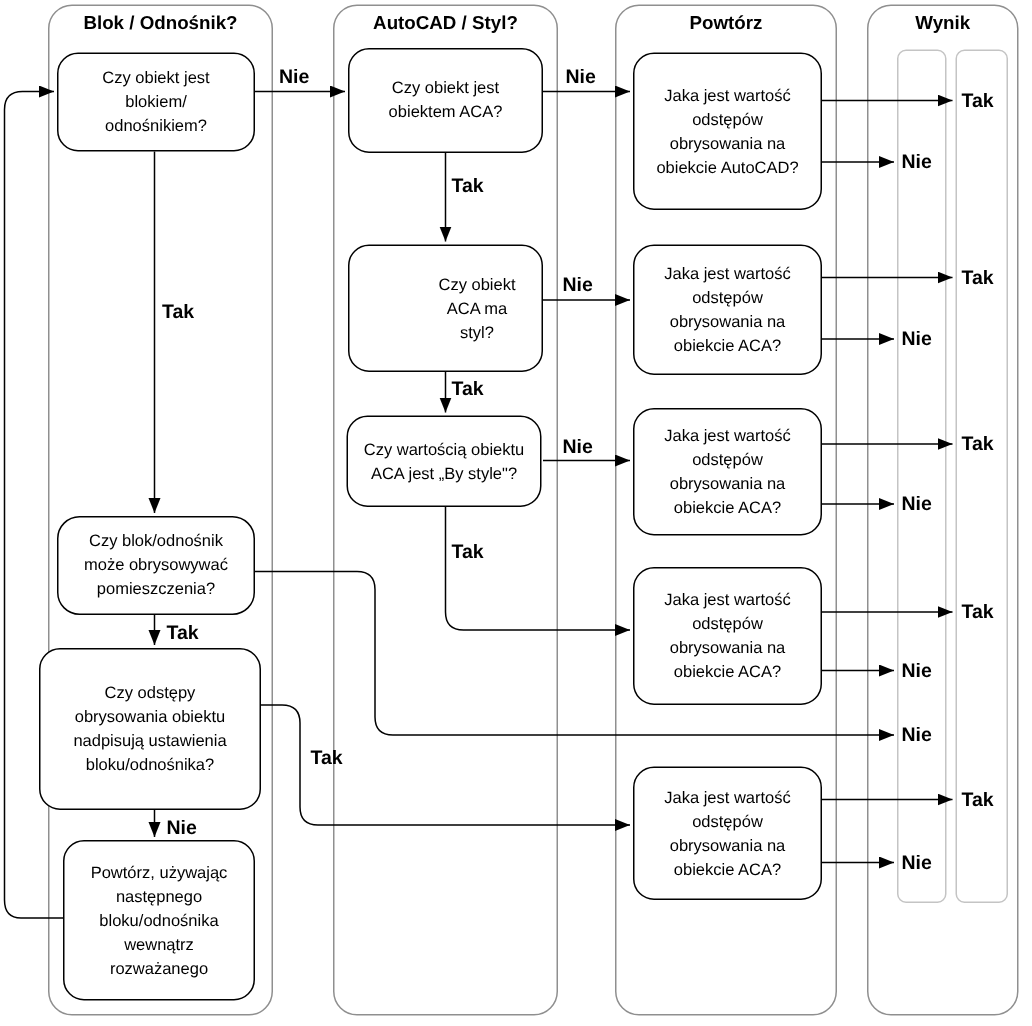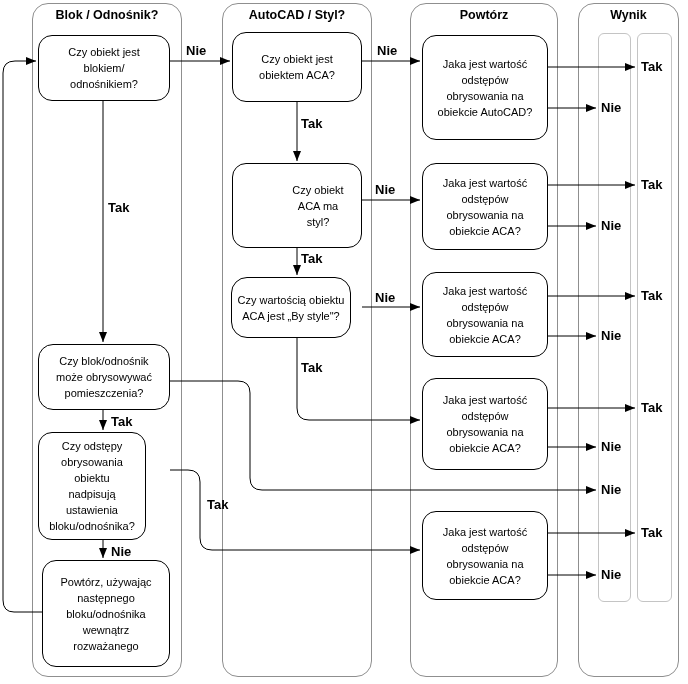--- a/index.html
+++ b/index.html
@@ -71,35 +71,35 @@
     <path d="M 548 533 H 635" marker-end="url(#arr)"></path>
     <path d="M 548 575 H 596" marker-end="url(#arr)"></path>
   </svg>
 
   <div class="node" style="left:38px;top:35px;width:132px;height:66px;">Czy obiekt jest
 blokiem/
 odnośnikiem?</div>
   <div class="node" style="left:38px;top:344px;width:132px;height:66px;border-radius:15px;">Czy blok/odnośnik
 może obrysowywać
 pomieszczenia?</div>
-  <div class="node" style="left:38px;top:432px;width:108px;height:108px;">Czy odstępy
+  <div class="node" style="left:26px;top:432px;width:148px;height:108px;">Czy odstępy
 obrysowania obiektu
 nadpisują ustawienia
 bloku/odnośnika?</div>
   <div class="node" style="left:42px;top:560px;width:128px;height:107px;text-align:center;">Powtórz, używając
 następnego
 bloku/odnośnika
 wewnątrz
 rozważanego</div>
 
   <div class="node" style="left:232px;top:32px;width:130px;height:70px;">Czy obiekt jest
 obiektem ACA?</div>
   <div class="node" style="left:232px;top:163px;width:130px;height:85px;padding-left:48px;">Czy obiekt ACA ma
 styl?</div>
-  <div class="node" style="left:231px;top:277px;width:120px;height:61px;padding:16px 3px;border-radius:16px;">Czy wartością obiektu
+  <div class="node" style="left:231px;top:277px;width:130px;height:61px;padding:16px 3px;">Czy wartością obiektu
 ACA jest „By style"?</div>
 
   <div class="node" style="left:422px;top:35px;width:126px;height:105px;">Jaka jest wartość
 odstępów
 obrysowania na
 obiekcie AutoCAD?</div>
   <div class="node" style="left:422px;top:163px;width:126px;height:87px;">Jaka jest wartość
 odstępów
 obrysowania na
 obiekcie ACA?</div>

